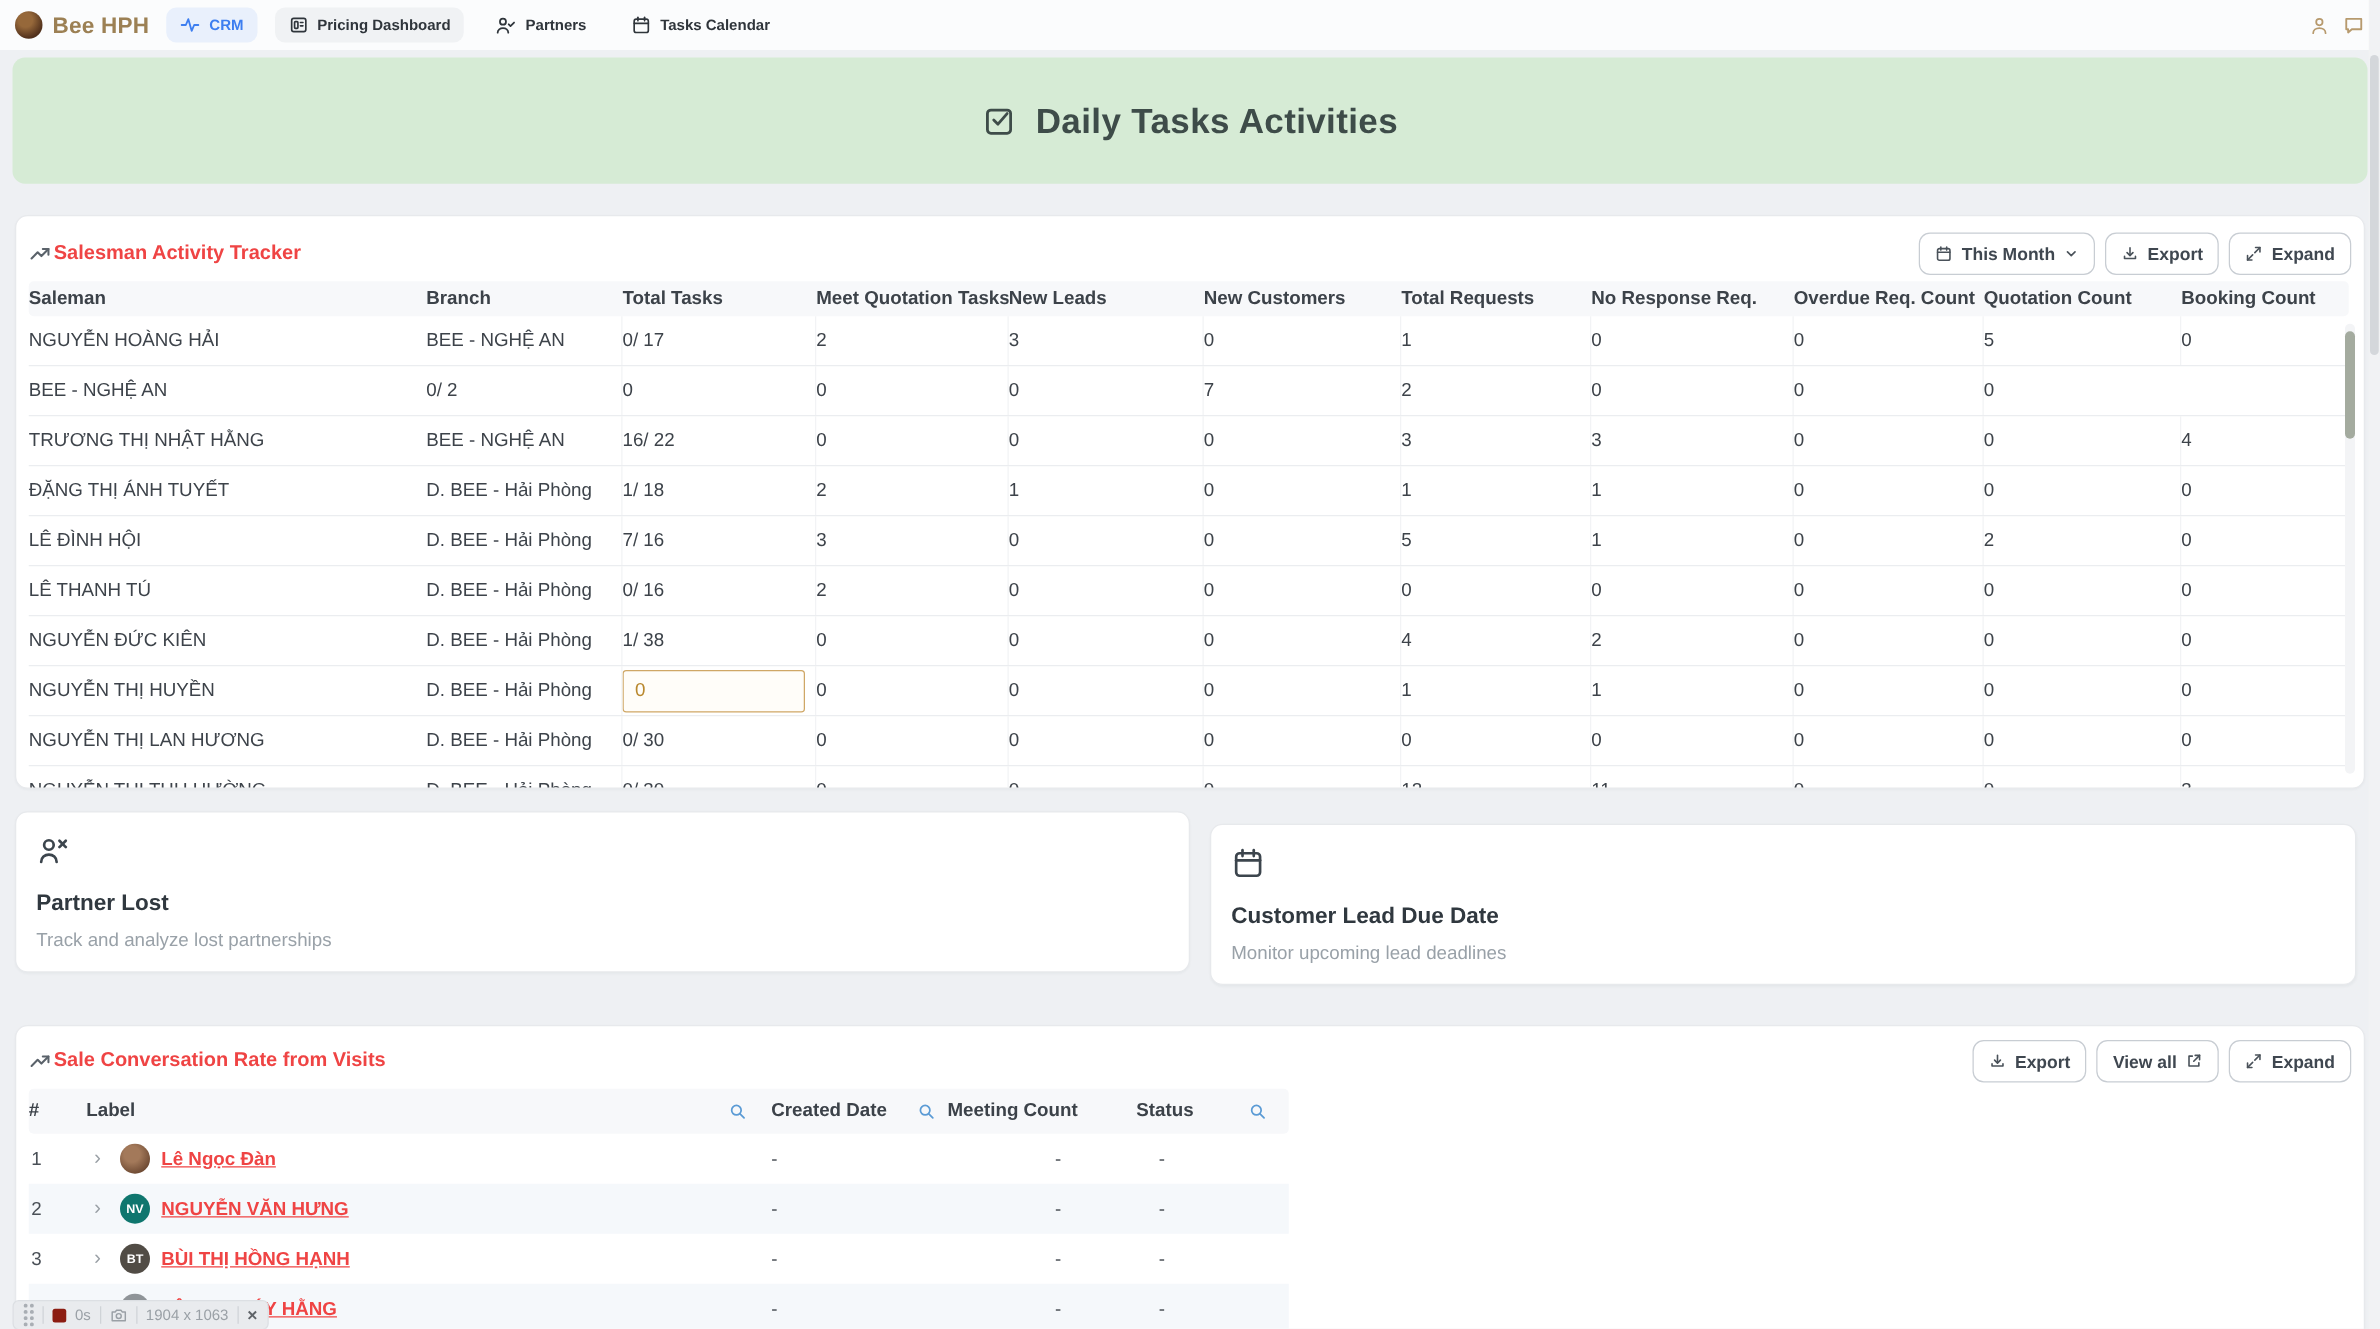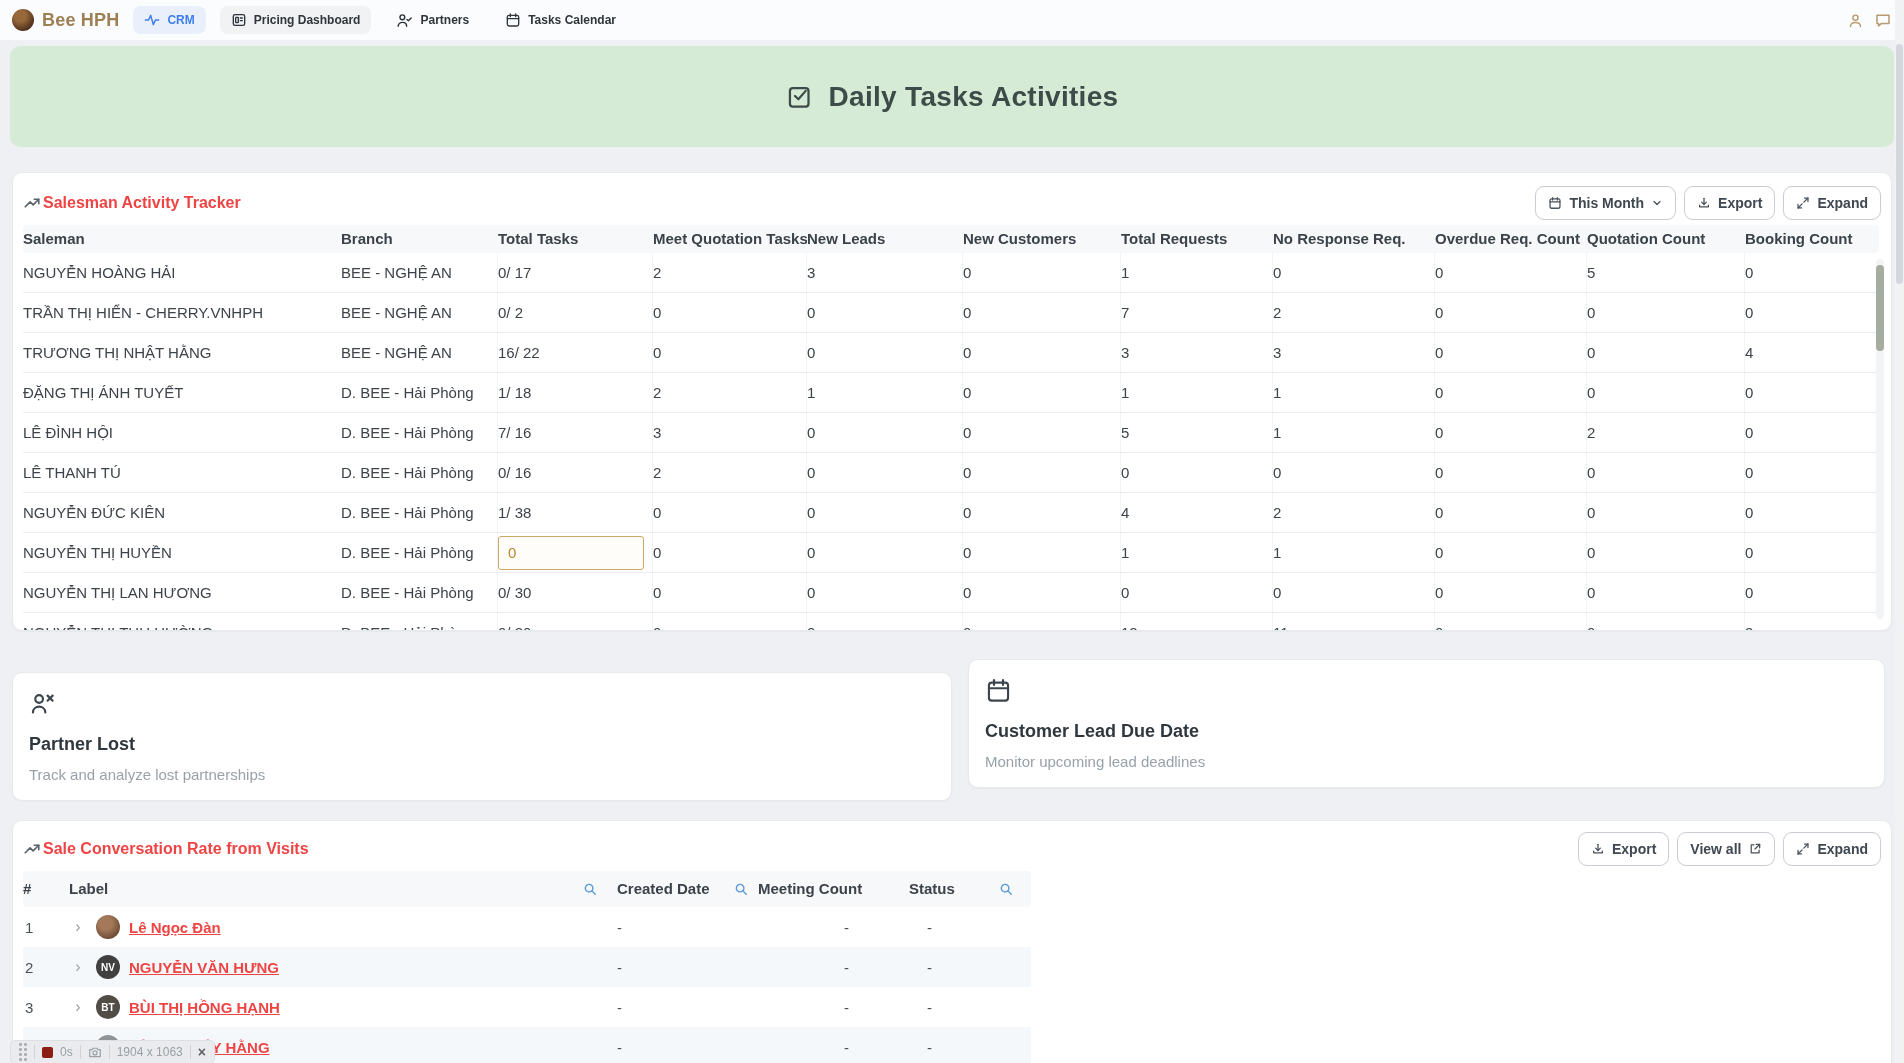--- a/index.html
+++ b/index.html
@@ -210,21 +210,20 @@
         <div>2</div>
         <div>3</div>
         <div>0</div>
         <div>1</div>
         <div>0</div>
         <div>0</div>
         <div>5</div>
         <div>0</div>
       </div>
       <div class="t-grid t-row">
-        <div>TRẦN THỊ HIỂN - CHERRY.VNHPH</div>
         <div>BEE - NGHỆ AN</div>
         <div>0/ 2</div>
         <div>0</div>
         <div>0</div>
         <div>0</div>
         <div>7</div>
         <div>2</div>
         <div>0</div>
         <div>0</div>
         <div>0</div>
@@ -333,21 +332,21 @@
         <div>0</div>
         <div>3</div>
       </div>
     </div>
 
   <div class="vscroll">
       <div class="vscroll-thumb"></div>
     </div>
 </div>
 
-<div class="card info-card" style="top:672px; left:12px; width:940px; height:129px;">
+<div class="card info-card" style="top:649px; left:12px; width:940px; height:129px;">
   <svg class="ic" width="27" height="27" viewBox="0 0 24 24" fill="none" stroke="currentColor" stroke-width="1.9" stroke-linecap="round" stroke-linejoin="round">
       <circle cx="9" cy="8" r="3.4"></circle>
       <path d="M3.5 20c0-3.2 2.6-5.2 5.5-5.2s5.5 2 5.5 5.2"></path>
       <line x1="16.5" y1="5" x2="21" y2="9.5"></line>
       <line x1="21" y1="5" x2="16.5" y2="9.5"></line>
     </svg>
   <div class="info-title">Partner Lost</div>
   <div class="info-sub">Track and analyze lost partnerships</div>
 </div>
 <div class="card info-card" style="top:659px; left:968px; width:917px; height:129px;">
@@ -440,21 +439,21 @@
           <span class="v-name">Lê Ngọc Đàn</span>
         </div>
         <div>-</div>
         <div class="dash-meet">-</div>
         <div class="dash-status">-</div>
       </div>
       <div class="v-grid v-row alt">
         <div style="padding-left: 2px;">2</div>
         <div class="v-label">
           <span class="chev">›</span>
-          <span class="avatar" style="background: #404040;">NV</span>
+          <span class="avatar" style="background: #0f766e;">NV</span>
           <span class="v-name">NGUYỄN VĂN HƯNG</span>
         </div>
         <div>-</div>
         <div class="dash-meet">-</div>
         <div class="dash-status">-</div>
       </div>
       <div class="v-grid v-row">
         <div style="padding-left: 2px;">3</div>
         <div class="v-label">
           <span class="chev">›</span>

